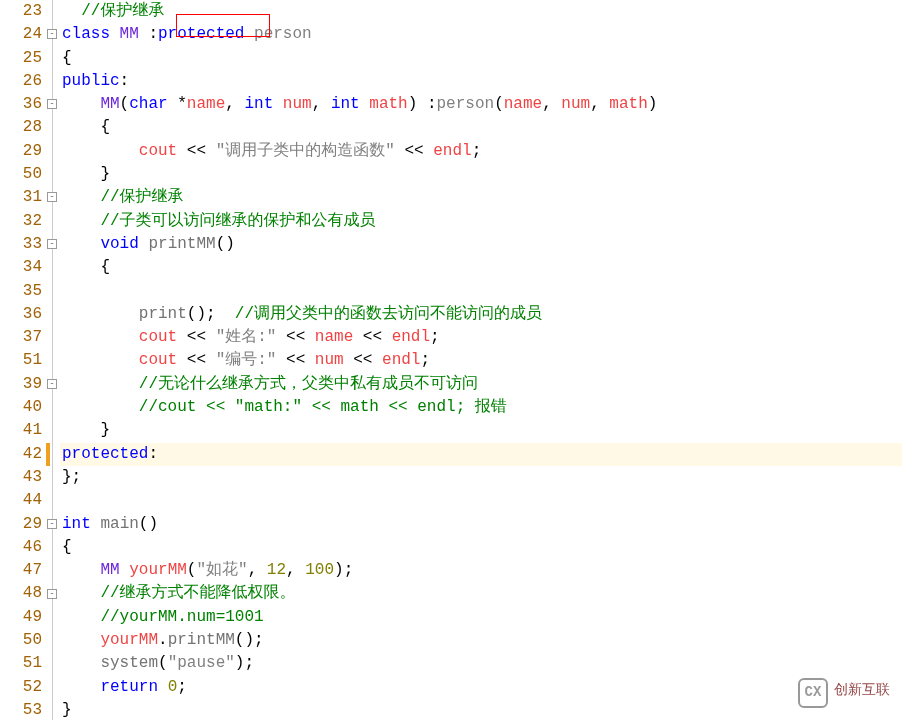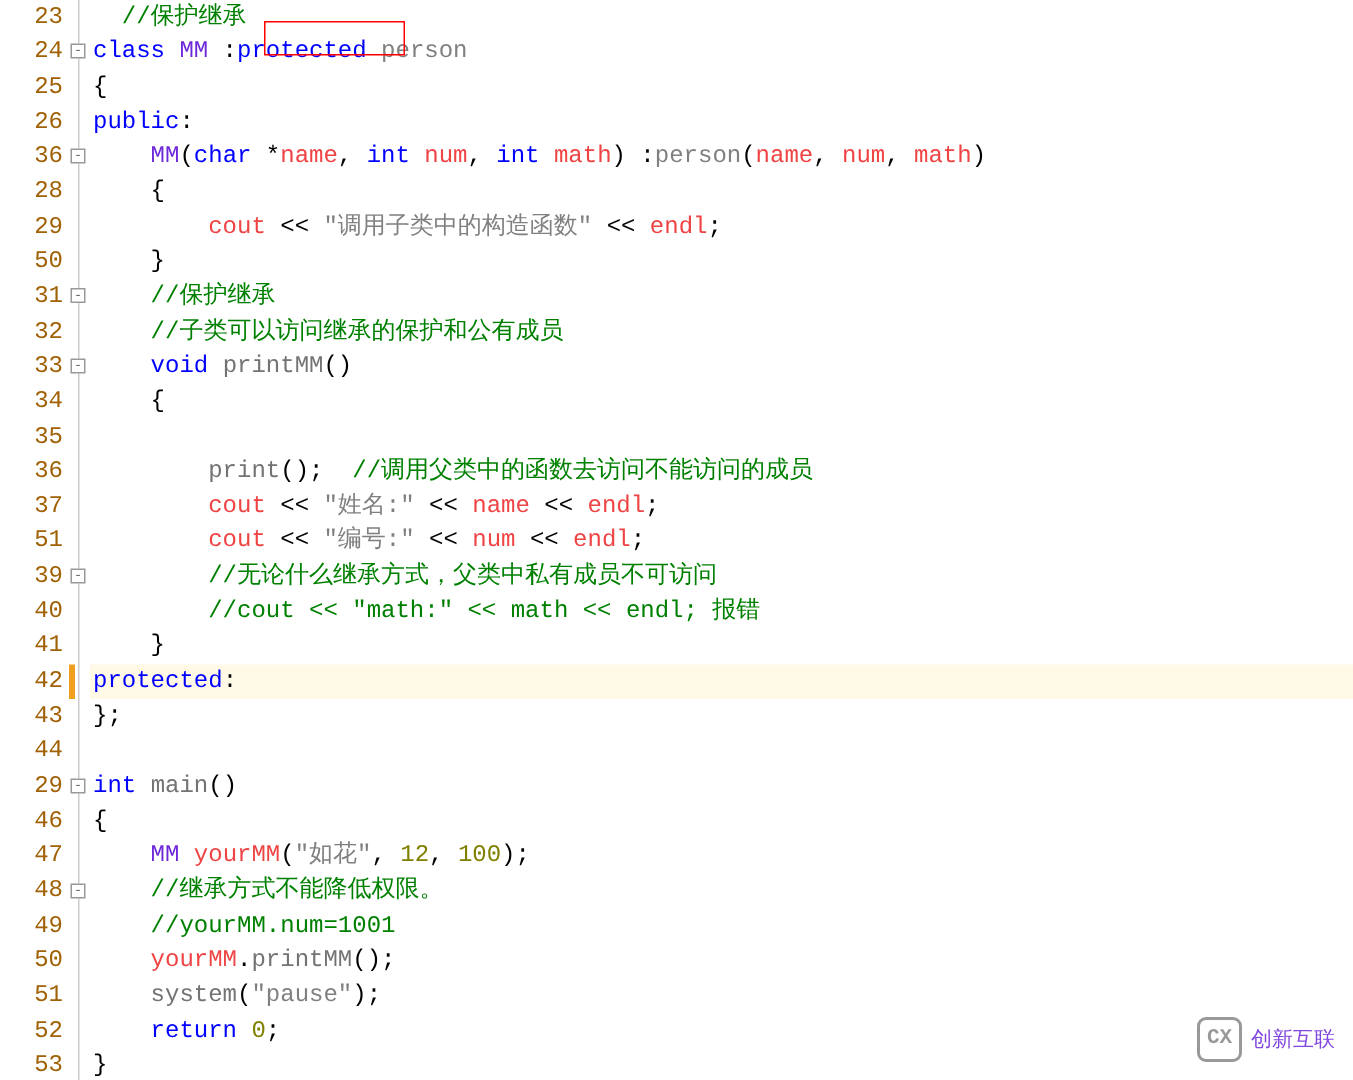--- a/index.html
+++ b/index.html
@@ -102,31 +102,31 @@
     width: 94px;
     height: 23px;
     z-index: 5;
   }
 
   .watermark {
     position: absolute;
     bottom: 12px;
     right: 12px;
     display: flex;
-    align-items: center;
+    align-items: flex-start;
     gap: 6px;
     opacity: 0.85;
   }
   .watermark-ico {
     width: 30px; height: 30px;
     border: 2px solid #888; border-radius: 6px;
     display: flex; align-items: center; justify-content: center;
     color: #888; font-weight: bold; font-size: 14px;
   }
-  .watermark-txt { font-size: 14px; color: #6d28d9; font-family: sans-serif; }
+  .watermark-txt { font-size: 14px; color: #7f1d1d; font-family: sans-serif; }
 </style>
 </head>
 <body>
 
 <div class="editor">
   <div class="gutter" id="gutter">
       <div class="gutter-line">23</div>
       <div class="gutter-line">24</div>
       <div class="gutter-line">25</div>
       <div class="gutter-line">26</div>

